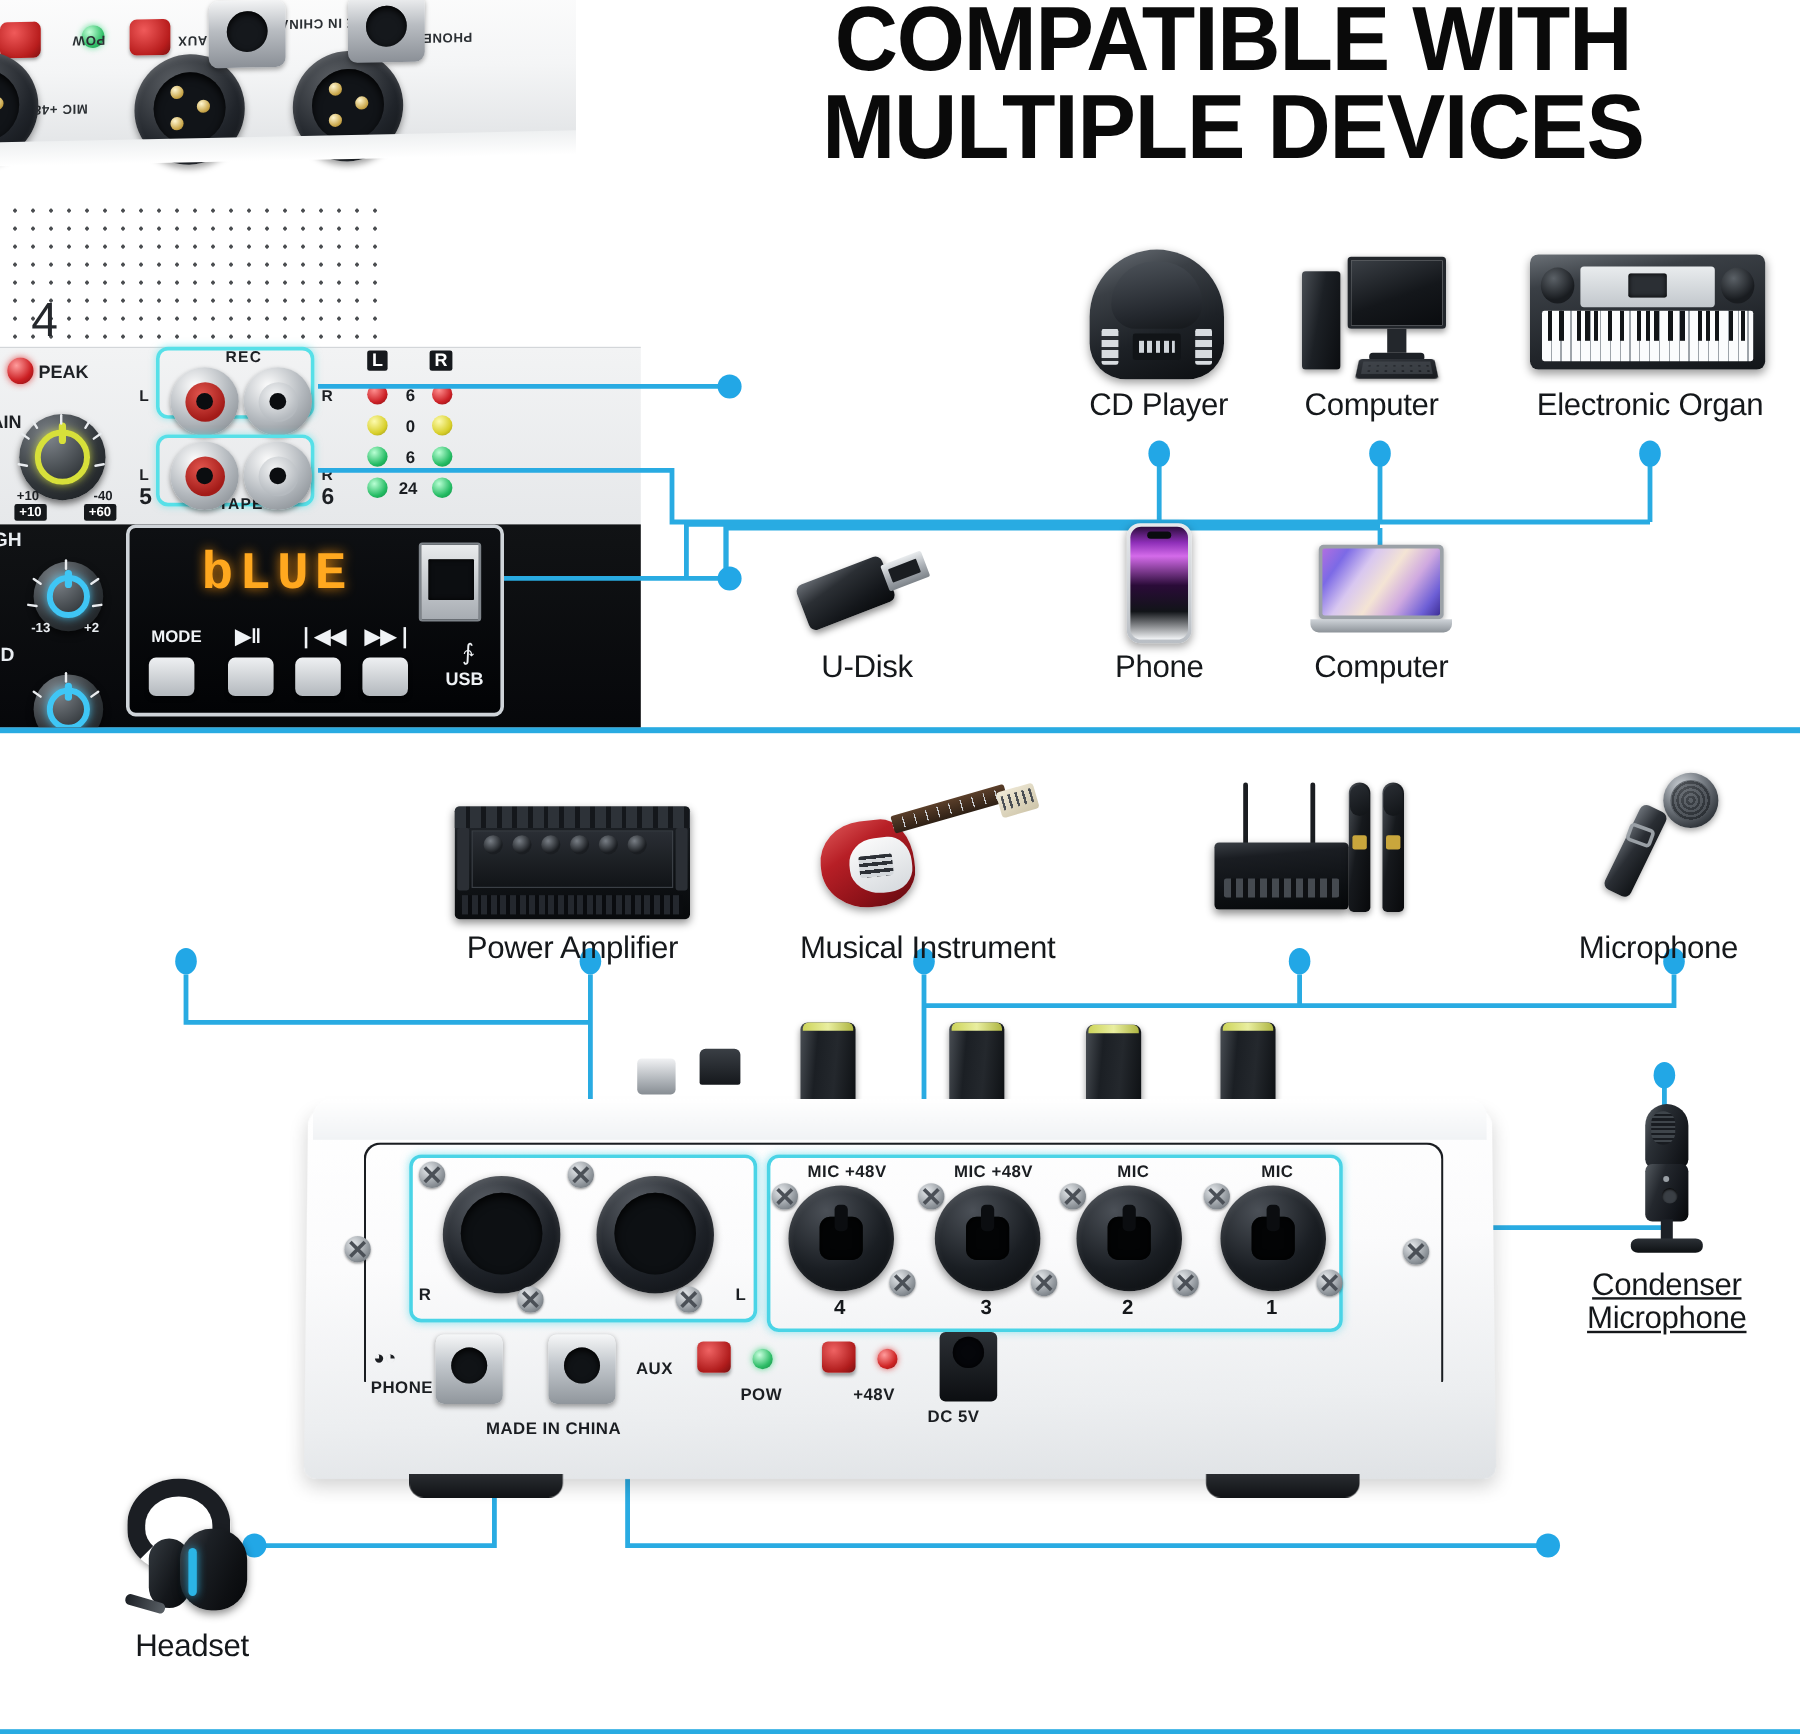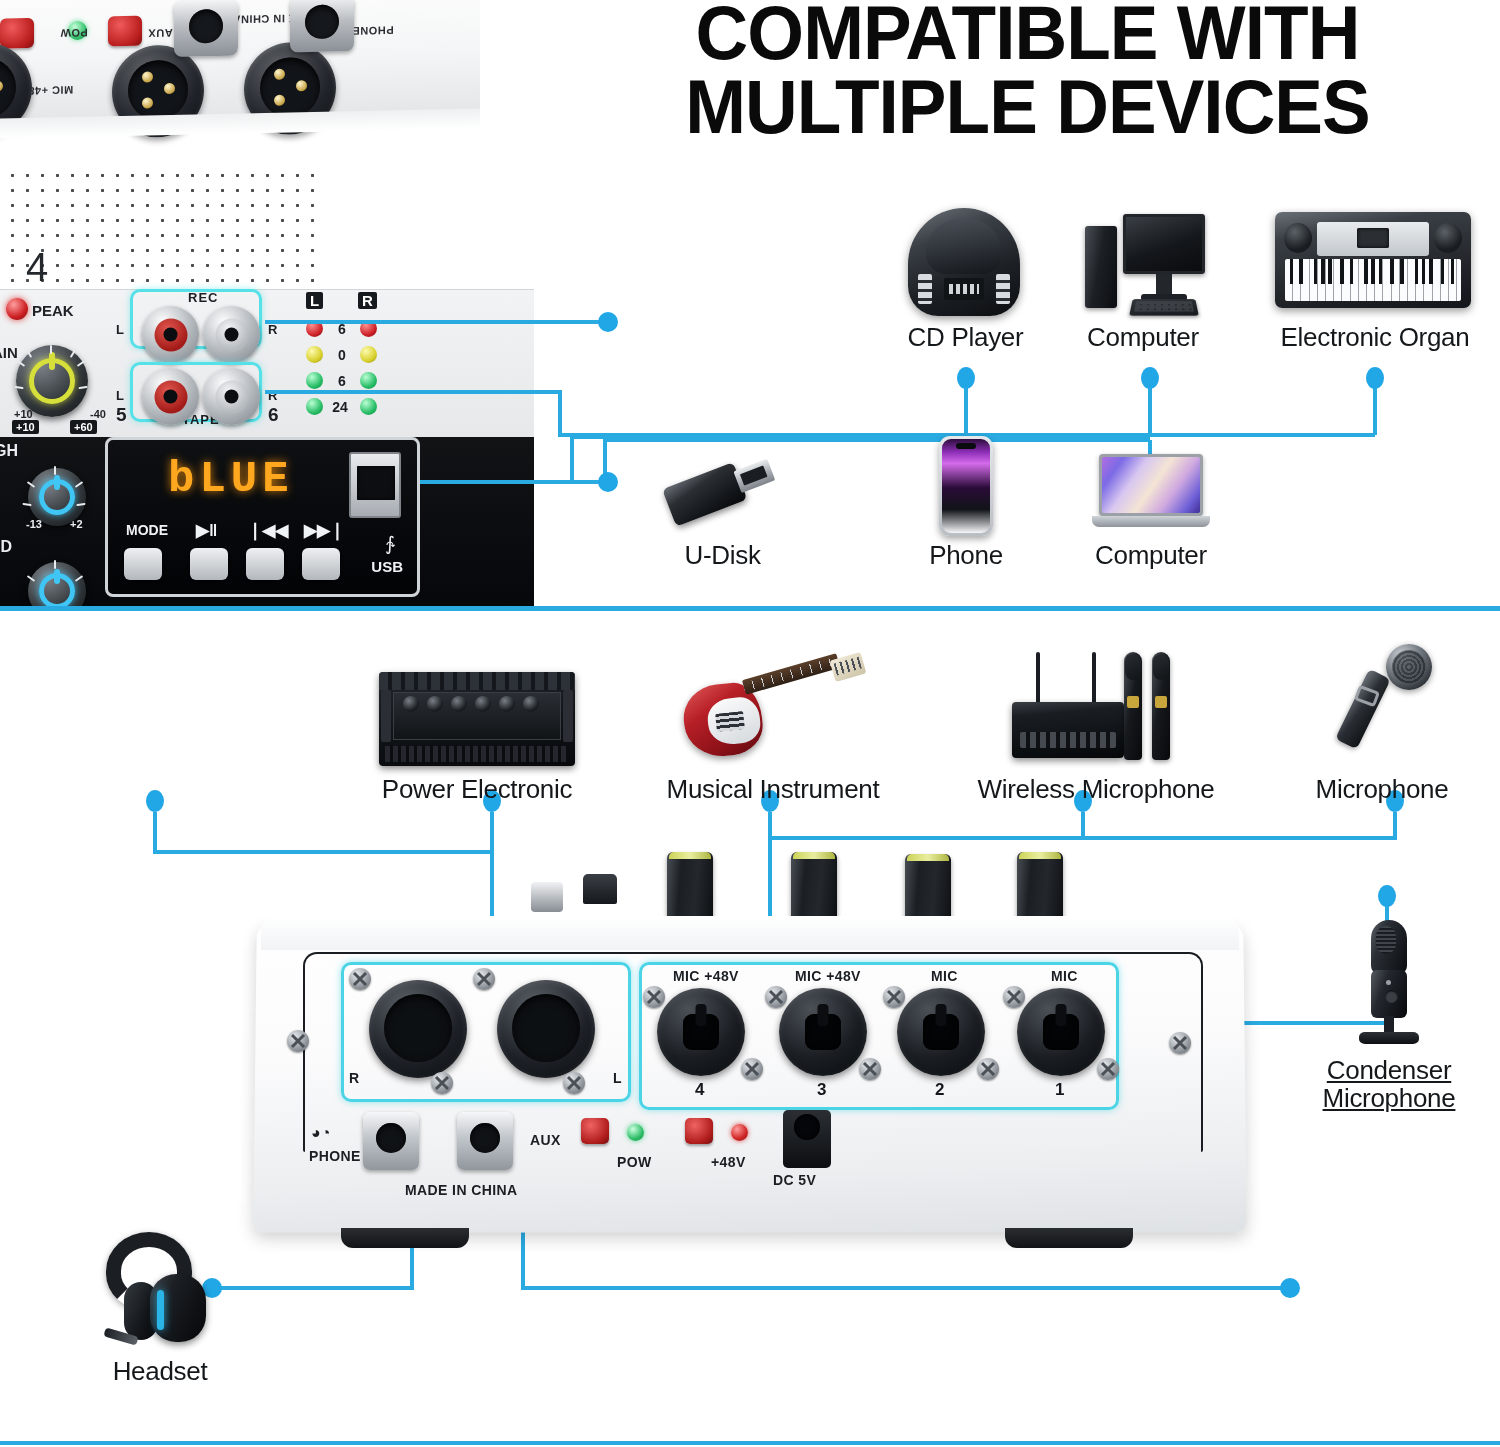--- a/index.html
+++ b/index.html
@@ -498,21 +498,21 @@
       <div class="knob-ptr" style="background:#d7e03a;"></div>
       <div class="tick" style="left:4px;top:14px;transform:rotate(-55deg);"></div>
       <div class="tick" style="left:12px;top:4px;transform:rotate(-32deg);"></div>
       <div class="tick" style="left:34px;top:0px;"></div>
       <div class="tick" style="left:56px;top:4px;transform:rotate(32deg);"></div>
       <div class="tick" style="left:64px;top:14px;transform:rotate(55deg);"></div>
       <div class="tick" style="left:2px;top:38px;transform:rotate(-80deg);"></div>
       <div class="tick" style="left:66px;top:38px;transform:rotate(80deg);"></div>
     </div>
     <div class="lbl-sm" style="left:14px;top:408px;">+10</div>
-    <div class="lbl-sm" style="left:90px;top:408px;">-40</div>
+    <div class="lbl-sm" style="left:78px;top:408px;">-40</div>
     <div class="lbl-chip" style="left:12px;top:420px;">+10</div>
     <div class="lbl-chip" style="left:70px;top:420px;">+60</div>
 
     <div class="console-dark"></div>
 
     <div class="lbl-sm w" style="left:-6px;top:442px;font-size:16px;">GH</div>
     <div class="knob" style="left:28px;top:468px;width:58px;height:58px;">
       <div class="knob-ring ring-blue" style="width:36px;height:36px;"></div>
       <div class="knob-ptr" style="background:#3fc6f5;height:15px;"></div>
       <div class="tick" style="left:2px;top:12px;transform:rotate(-55deg);"></div>
@@ -730,21 +730,21 @@
         <div class="ear" style="left:2px;"></div>
           <div class="ear" style="right:2px;"></div>
         <div class="kn" style="left:24px;"></div>
           <div class="kn" style="left:48px;"></div>
         <div class="kn" style="left:72px;"></div>
           <div class="kn" style="left:96px;"></div>
         <div class="kn" style="left:120px;"></div>
           <div class="kn" style="left:144px;"></div>
       </div>
     </div>
-    <div class="dev-label">Power Electronic</div>
+    <div class="dev-label">Power Amplifier</div>
   </div>
 
   <div class="dev" style="left:634px;top:644px;width:278px;">
     <div class="dev-art" style="height:130px;width:190px;">
       <div class="guitar" style="left:4px;top:14px;">
         <div class="bd"></div>
           <div class="pg"></div>
           <div class="nk"></div>
           <div class="hd"></div>
       </div>
@@ -755,21 +755,20 @@
   <div class="dev" style="left:944px;top:638px;width:304px;">
     <div class="dev-art" style="height:136px;width:200px;">
       <div class="wms" style="left:10px;top:10px;">
         <div class="ant" style="left:30px;top:4px;"></div>
         <div class="ant" style="left:86px;top:4px;"></div>
         <div class="rx"></div>
         <div class="mic" style="left:118px;"></div>
         <div class="mic" style="left:146px;"></div>
       </div>
     </div>
-    <div class="dev-label">Wireless Microphone</div>
   </div>
 
   <div class="dev" style="left:1284px;top:638px;width:196px;">
     <div class="dev-art" style="height:136px;width:140px;">
       <div class="hhmic" style="left:12px;top:6px;">
         <div class="head"></div>
           <div class="bdy"></div>
           <div class="clip"></div>
       </div>
     </div>

